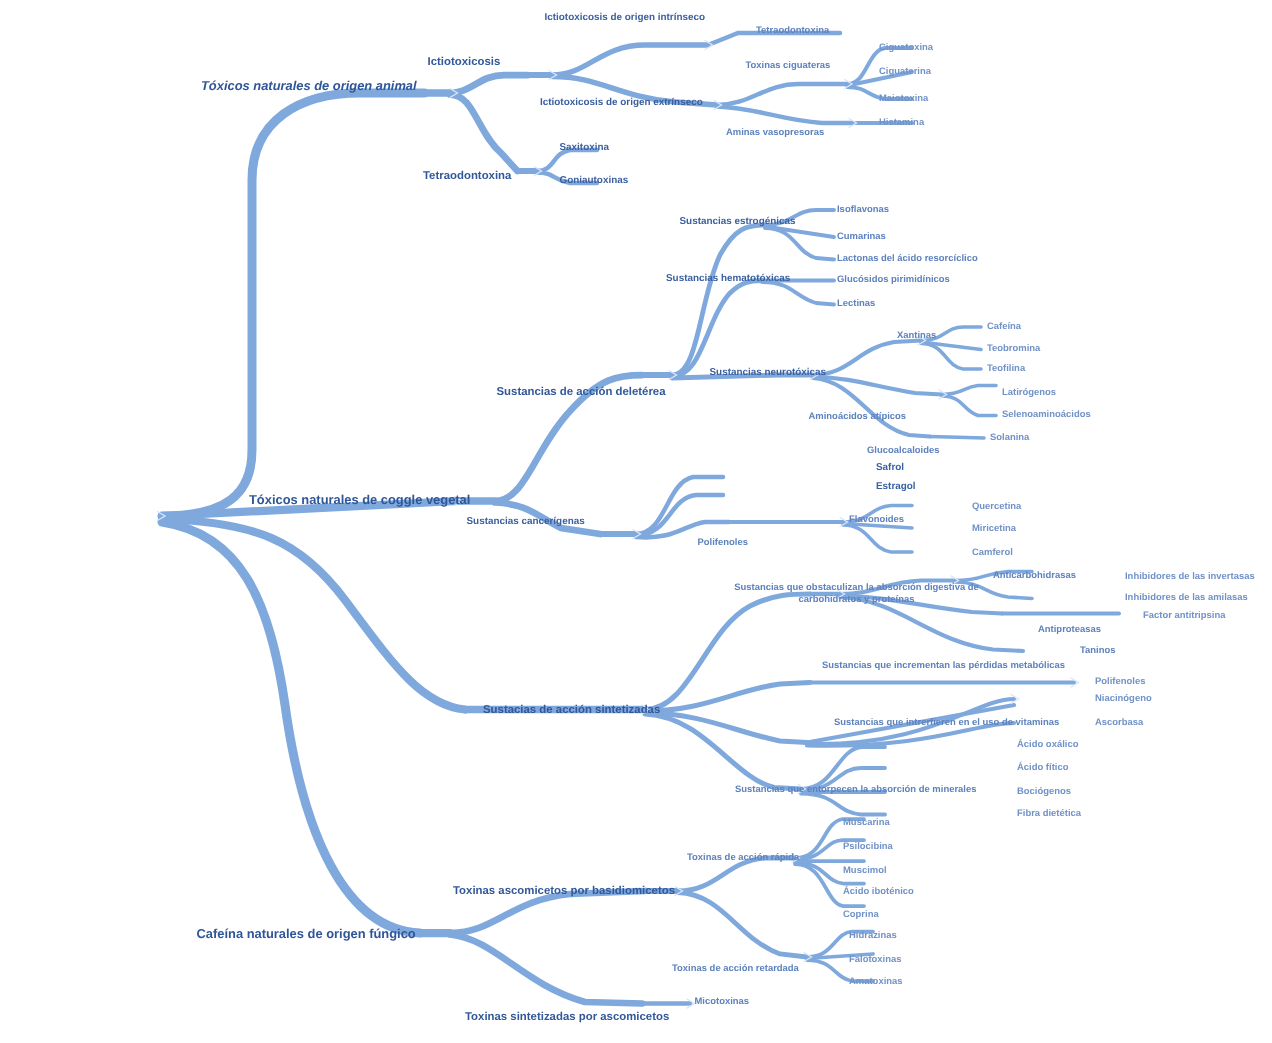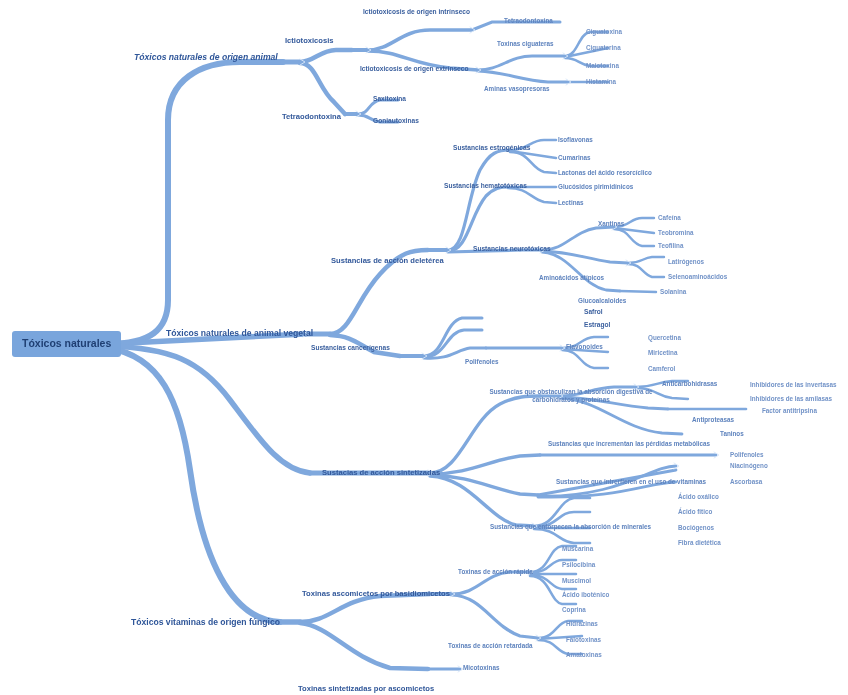--- a/index.html
+++ b/index.html
@@ -215,38 +215,37 @@
       <path d="M674,463 l5,3 -5,3"></path>
       <path d="M532,523 l5,3 -5,3"></path>
       <path d="M450,591 l5,3 -5,3"></path>
       <path d="M528,569 l5,3 -5,3"></path>
       <path d="M536,635 l5,3 -5,3"></path>
       <path d="M458,666 l5,3 -5,3"></path>
     </g>
   </svg>
 
 
-  <div class="node root">Tóxicos naturales</div>
 
   <div class="node l1" style="left:134px;top:53px;font-style:italic;">Tóxicos naturales de origen animal</div>
   <div class="node l2" style="left:285px;top:37px;">Ictiotoxicosis</div>
   <div class="node l3" style="left:363px;top:9px;">Ictiotoxicosis de origen intrínseco</div>
   <div class="node l3" style="left:360px;top:66px;">Ictiotoxicosis de origen extrínseco</div>
   <div class="node lf" style="left:504px;top:18px;">Tetraodontoxina</div>
   <div class="node lf" style="left:497px;top:41px;">Toxinas ciguateras</div>
   <div class="node lf2" style="left:586px;top:29px;">Ciguatoxina</div>
   <div class="node lf2" style="left:586px;top:45px;">Ciguaterina</div>
   <div class="node lf2" style="left:586px;top:63px;">Maiotoxina</div>
   <div class="node lf" style="left:484px;top:86px;">Aminas vasopresoras</div>
   <div class="node lf2" style="left:586px;top:79px;">Histamina</div>
   <div class="node l2" style="left:282px;top:113px;">Tetraodontoxina</div>
   <div class="node l3" style="left:373px;top:96px;">Saxitoxina</div>
   <div class="node l3" style="left:373px;top:118px;">Goniautoxinas</div>
 
-  <div class="node l1" style="left:166px;top:329px;">Tóxicos naturales de animal vegetal</div>
+  <div class="node l1" style="left:166px;top:329px;">Tóxicos naturales de coggle vegetal</div>
   <div class="node l2" style="left:331px;top:245px;margin-top:12px;">Sustancias de acción deletérea</div>
 
   <div class="node l3" style="left:453px;top:145px;">Sustancias estrogénicas</div>
   <div class="node lf" style="left:558px;top:137px;">Isoflavonas</div>
   <div class="node lf" style="left:558px;top:155px;">Cumarinas</div>
   <div class="node lf" style="left:558px;top:170px;">Lactonas del ácido resorcíclico</div>
 
   <div class="node l3" style="left:444px;top:183px;">Sustancias hematotóxicas</div>
   <div class="node lf" style="left:558px;top:184px;">Glucósidos pirimidínicos</div>
   <div class="node lf" style="left:558px;top:200px;">Lectinas</div>
@@ -283,28 +282,28 @@
   <div class="node lf2" style="left:730px;top:452px;">Polifenoles</div>
   <div class="node lf" style="left:556px;top:479px;">Sustancias que intrerfieren en el uso de vitaminas</div>
   <div class="node lf2" style="left:730px;top:463px;">Niacinógeno</div>
   <div class="node lf2" style="left:730px;top:479px;">Ascorbasa</div>
   <div class="node lf" style="left:490px;top:524px;">Sustancias que entorpecen la absorción de minerales</div>
   <div class="node lf2" style="left:678px;top:494px;">Ácido oxálico</div>
   <div class="node lf2" style="left:678px;top:509px;">Ácido fítico</div>
   <div class="node lf2" style="left:678px;top:525px;">Bociógenos</div>
   <div class="node lf2" style="left:678px;top:540px;">Fibra dietética</div>
 
-  <div class="node l1" style="left:131px;top:618px;">Tóxicos vitaminas de origen fúngico</div>
+  <div class="node l1" style="left:131px;top:618px;">Cafeína naturales de origen fúngico</div>
   <div class="node l2" style="left:302px;top:590px;">Toxinas ascomicetos por basidiomicetos</div>
   <div class="node lf" style="left:458px;top:569px;">Toxinas de acción rápida</div>
   <div class="node lf2" style="left:562px;top:546px;">Muscarina</div>
   <div class="node lf2" style="left:562px;top:562px;">Psilocibina</div>
   <div class="node lf2" style="left:562px;top:578px;">Muscimol</div>
   <div class="node lf2" style="left:562px;top:592px;">Ácido iboténico</div>
   <div class="node lf2" style="left:562px;top:607px;">Coprina</div>
   <div class="node lf" style="left:448px;top:643px;">Toxinas de acción retardada</div>
   <div class="node lf2" style="left:566px;top:621px;">Hidrazinas</div>
   <div class="node lf2" style="left:566px;top:637px;">Falotoxinas</div>
   <div class="node lf2" style="left:566px;top:652px;">Amatoxinas</div>
-  <div class="node l2" style="left:298px;top:674px;margin-top:11px;">Toxinas sintetizadas por ascomicetos</div>
+  <div class="node l2" style="left:310px;top:674px;">Toxinas sintetizadas por ascomicetos</div>
   <div class="node lf" style="left:463px;top:665px;">Micotoxinas</div>
 
 </div>
 
 </body></html>

